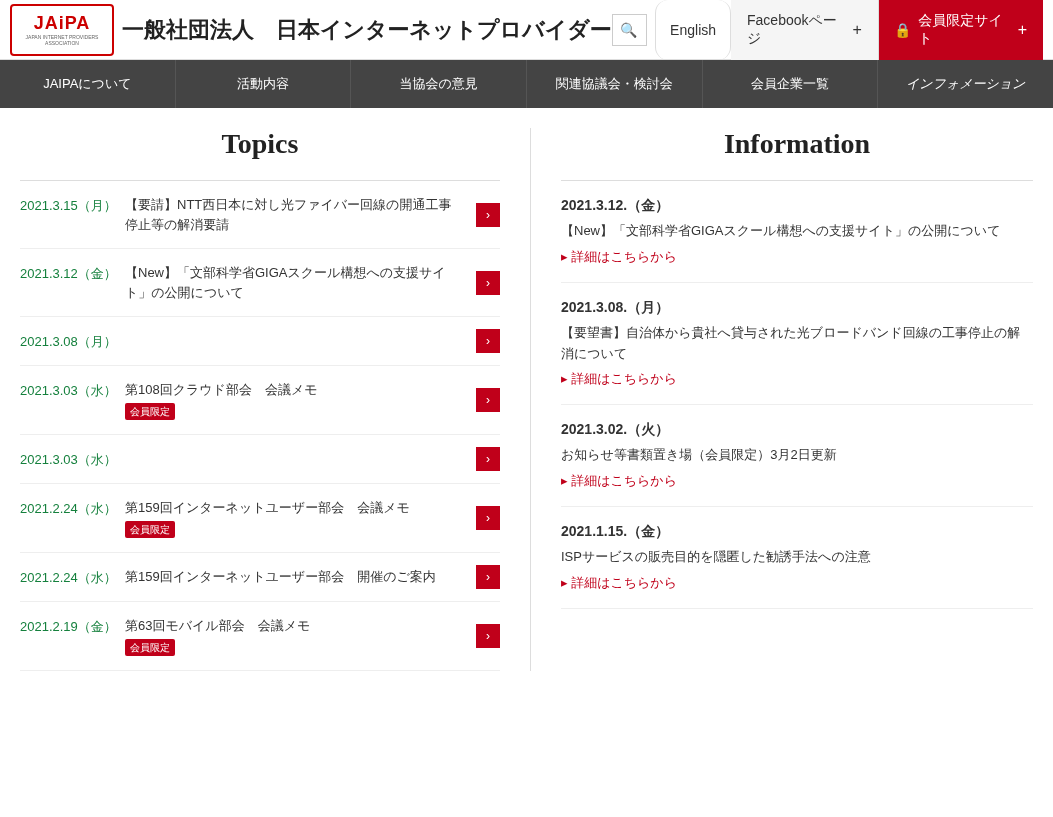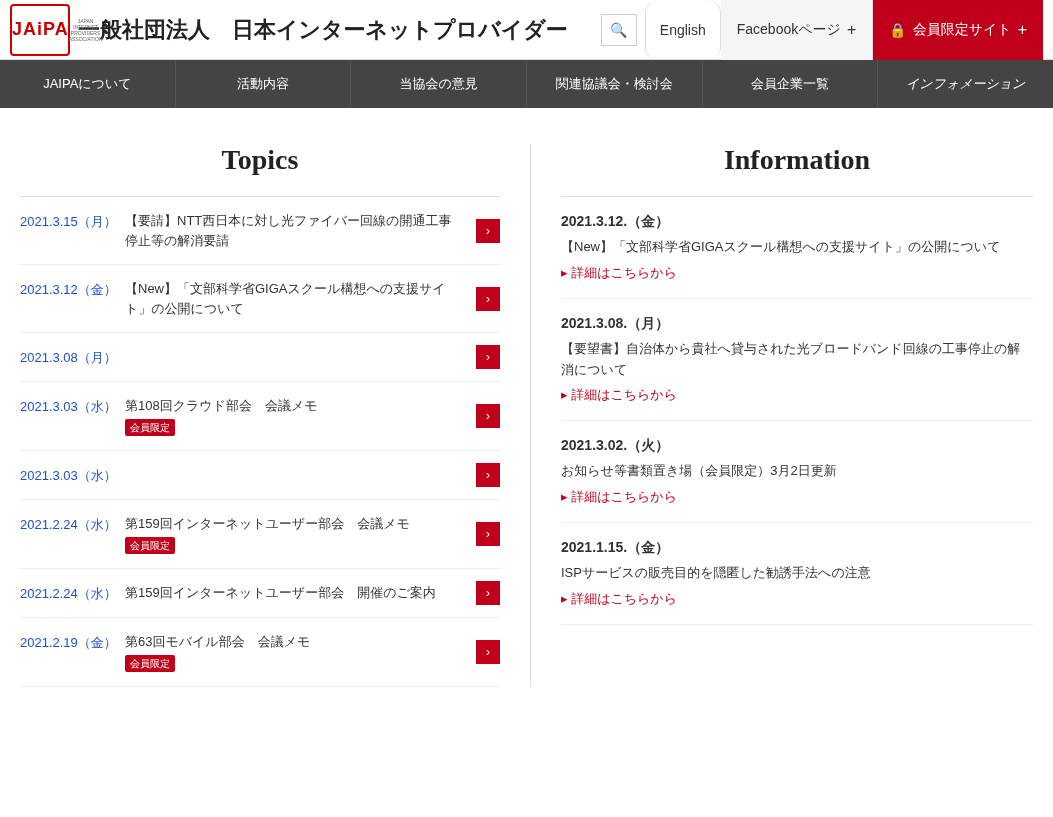--- a/index.html
+++ b/index.html
@@ -1,49 +1,49 @@
 <!DOCTYPE html>
 <html><head>
   <meta charset="utf-8">
   <style>
     * { margin: 0; padding: 0; box-sizing: border-box; }
     body { font-family: 'Meiryo', 'Hiragino Sans', 'Yu Gothic', sans-serif; font-size: 14px; color: #333; background: #fff; }
 
     
     .header { display: flex; align-items: center; height: 60px; border-bottom: 1px solid #ddd; padding: 0 10px; }
     .logo-area { display: flex; align-items: center; gap: 8px; min-width: 560px; }
-    .logo-box { width: 60px; height: 52px; border: 2px solid #c00; border-radius: 4px; display: flex; align-items: center; justify-content: space-between; flex-direction: row; position: relative; }
+    .logo-box { width: 104px; height: 52px; border: 2px solid #c00; border-radius: 4px; display: flex; align-items: center; justify-content: center; flex-direction: column; position: relative; }
     .logo-text { font-size: 18px; font-weight: bold; color: #c00; letter-spacing: 1px; }
     .logo-sub { font-size: 6px; color: #555; }
     .site-title { font-size: 22px; font-weight: bold; color: #222; white-space: nowrap; }
     .header-right { display: flex; align-items: center; gap: 0; flex: 1; justify-content: flex-end; }
     .search-box { display: flex; align-items: center; border: 1px solid #ccc; height: 32px; padding: 0 8px; margin-right: 8px; }
     .search-icon { color: #888; font-size: 14px; }
     .english-btn { padding: 0 14px; height: 60px; display: flex; align-items: center; color: #333; font-size: 14px; border-left: 1px solid #ddd; border-right: 1px solid #ddd; border-radius: 13px; }
     .facebook-btn { padding: 0 16px; height: 60px; display: flex; align-items: center; gap: 6px; color: #333; font-size: 14px; background: #f5f5f5; border-right: 1px solid #ddd; }
     .facebook-plus { color: #333; font-size: 16px; }
     .member-btn { padding: 0 16px; height: 60px; display: flex; align-items: center; gap: 6px; color: #fff; font-size: 14px; background: #c0001a; }
     .member-plus { color: #fff; font-size: 16px; }
     .lock-icon { font-size: 14px; }
 
     
     .nav { display: flex; background: #444; height: 48px; }
     .nav-item { flex: 1; display: flex; align-items: center; justify-content: center; color: #fff; font-size: 13px; border-right: 1px solid #555; cursor: pointer; }
     .nav-item:last-child { border-right: none; font-style: italic; }
 
     
-    .main { display: flex; padding: 20px 0; margin-top: 16px; }
+    .main { display: flex; padding: 20px 0; }
 
     
     .topics-col { width: 520px; min-width: 520px; padding: 0 20px; }
     .section-title { text-align: center; font-size: 28px; font-weight: bold; color: #222; margin-bottom: 20px; font-family: Georgia, serif; }
 
     .topics-list { border-top: 1px solid #ddd; }
     .topic-item { display: flex; align-items: flex-start; padding: 14px 0; border-bottom: 1px solid #eee; position: relative; }
-    .topic-date { font-size: 13px; color: #1d4ed8; min-width: 105px; white-space: nowrap; padding-top: 2px; }
+    .topic-date { font-size: 13px; color: #15803d; min-width: 105px; white-space: nowrap; padding-top: 2px; }
     .topic-content { flex: 1; font-size: 13px; line-height: 1.5; padding-right: 44px; }
     .topic-arrow { position: absolute; right: 0; top: 50%; transform: translateY(-50%); width: 24px; height: 24px; background: #c0001a; display: flex; align-items: center; justify-content: center; color: #fff; font-size: 12px; }
     .member-badge { display: inline-block; background: #c0001a; color: #fff; font-size: 10px; padding: 1px 5px; margin-top: 3px; border-radius: 2px; }
 
     
     .divider { width: 1px; background: #ddd; margin: 0 10px; }
 
     
     .info-col { flex: 1; padding: 0 20px; }
     .info-list { border-top: 1px solid #ddd; margin-top: 0; }

